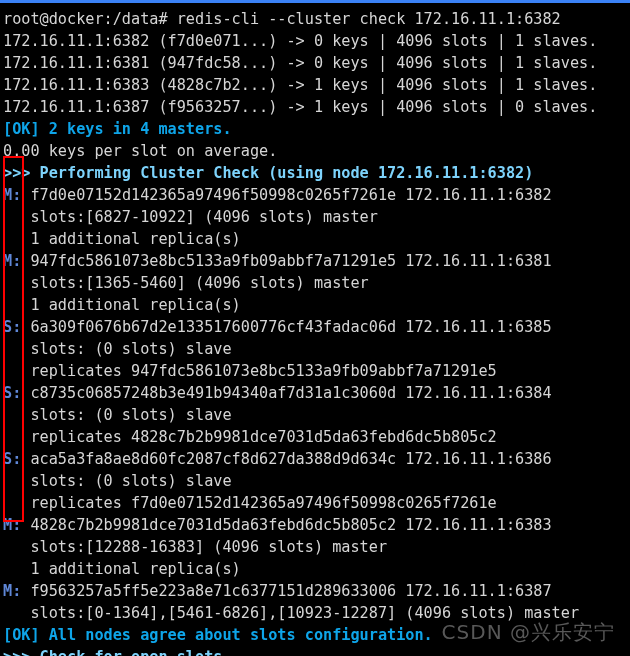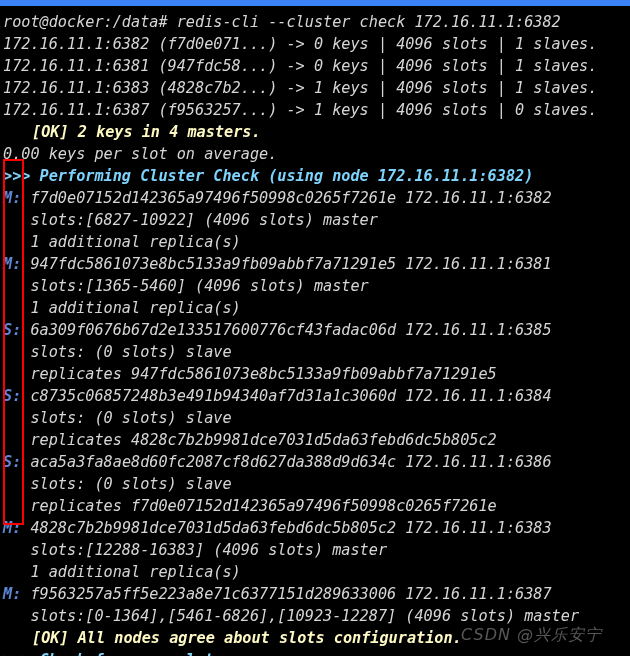--- a/index.html
+++ b/index.html
@@ -12,23 +12,22 @@
     height: 656px;
     overflow: hidden;
     font-family: "DejaVu Sans Mono", "Liberation Mono", monospace;
   }
   #terminal {
     position: relative;
     width: 630px;
     height: 656px;
     background: #000000;
     box-sizing: border-box;
-    border-top: 6px solid #3b82f6;
+    border-top: 3px solid #3b82f6;
     overflow: hidden;
-    font-style: italic;
   }
   #screen {
     position: absolute;
     left: 0;
     top: 0;
     width: 630px;
     padding-top: 5px;
     font-size: 15.2px;
     line-height: 22px;
     letter-spacing: 0px;
@@ -36,43 +35,43 @@
     color: #d8d8d8;
   }
   .line {
     height: 22px;
     padding-left: 3px;
     white-space: pre;
     font-size: 15.2px;
     line-height: 22px;
   }
   .c-white   { color: #d6d6d6; }
-  .c-green   { color: #fef9c3; font-weight: bold; margin-left: 29px; }
+  .c-green   { color: #0ea5e9; font-weight: bold; }
   .c-bwhite  { color: #7dd3fc; font-weight: bold; }
   .c-blue    { color: #5f87d7; font-weight: bold; }
 
   
   #annot-rect {
     position: absolute;
     left: 3px;
     top: 153px;
     width: 21px;
     height: 366px;
     border: 2px solid #ff0000;
     box-sizing: border-box;
     pointer-events: none;
   }
 
   #watermark {
     position: absolute;
-    right: 28px;
+    right: 15px;
     bottom: 10px;
     color: #585858;
     font-family: "DejaVu Sans", "Liberation Sans", sans-serif;
-    font-size: 16px;
+    font-size: 20px;
     letter-spacing: 1px;
     user-select: none;
   }
 </style>
 </head>
 <body>
 
 <div id="terminal">
 
   <div id="screen"><div class="line"><span class="c-white">root@docker:/data# redis-cli --cluster check 172.16.11.1:6382</span></div><div class="line"><span class="c-white">172.16.11.1:6382 (f7d0e071...) -&gt; 0 keys | 4096 slots | 1 slaves.</span></div><div class="line"><span class="c-white">172.16.11.1:6381 (947fdc58...) -&gt; 0 keys | 4096 slots | 1 slaves.</span></div><div class="line"><span class="c-white">172.16.11.1:6383 (4828c7b2...) -&gt; 1 keys | 4096 slots | 1 slaves.</span></div><div class="line"><span class="c-white">172.16.11.1:6387 (f9563257...) -&gt; 1 keys | 4096 slots | 0 slaves.</span></div><div class="line"><span class="c-green">[OK] 2 keys in 4 masters.</span></div><div class="line"><span class="c-white">0.00 keys per slot on average.</span></div><div class="line"><span class="c-bwhite">&gt;&gt;&gt; Performing Cluster Check (using node 172.16.11.1:6382)</span></div><div class="line"><span class="c-blue">M:</span><span class="c-white"> f7d0e07152d142365a97496f50998c0265f7261e 172.16.11.1:6382</span></div><div class="line"><span class="c-white">   slots:[6827-10922] (4096 slots) master</span></div><div class="line"><span class="c-white">   1 additional replica(s)</span></div><div class="line"><span class="c-blue">M:</span><span class="c-white"> 947fdc5861073e8bc5133a9fb09abbf7a71291e5 172.16.11.1:6381</span></div><div class="line"><span class="c-white">   slots:[1365-5460] (4096 slots) master</span></div><div class="line"><span class="c-white">   1 additional replica(s)</span></div><div class="line"><span class="c-blue">S:</span><span class="c-white"> 6a309f0676b67d2e133517600776cf43fadac06d 172.16.11.1:6385</span></div><div class="line"><span class="c-white">   slots: (0 slots) slave</span></div><div class="line"><span class="c-white">   replicates 947fdc5861073e8bc5133a9fb09abbf7a71291e5</span></div><div class="line"><span class="c-blue">S:</span><span class="c-white"> c8735c06857248b3e491b94340af7d31a1c3060d 172.16.11.1:6384</span></div><div class="line"><span class="c-white">   slots: (0 slots) slave</span></div><div class="line"><span class="c-white">   replicates 4828c7b2b9981dce7031d5da63febd6dc5b805c2</span></div><div class="line"><span class="c-blue">S:</span><span class="c-white"> aca5a3fa8ae8d60fc2087cf8d627da388d9d634c 172.16.11.1:6386</span></div><div class="line"><span class="c-white">   slots: (0 slots) slave</span></div><div class="line"><span class="c-white">   replicates f7d0e07152d142365a97496f50998c0265f7261e</span></div><div class="line"><span class="c-blue">M:</span><span class="c-white"> 4828c7b2b9981dce7031d5da63febd6dc5b805c2 172.16.11.1:6383</span></div><div class="line"><span class="c-white">   slots:[12288-16383] (4096 slots) master</span></div><div class="line"><span class="c-white">   1 additional replica(s)</span></div><div class="line"><span class="c-blue">M:</span><span class="c-white"> f9563257a5ff5e223a8e71c6377151d289633006 172.16.11.1:6387</span></div><div class="line"><span class="c-white">   slots:[0-1364],[5461-6826],[10923-12287] (4096 slots) master</span></div><div class="line"><span class="c-green">[OK] All nodes agree about slots configuration.</span></div><div class="line"><span class="c-bwhite">&gt;&gt;&gt; Check for open slots...</span></div></div>

